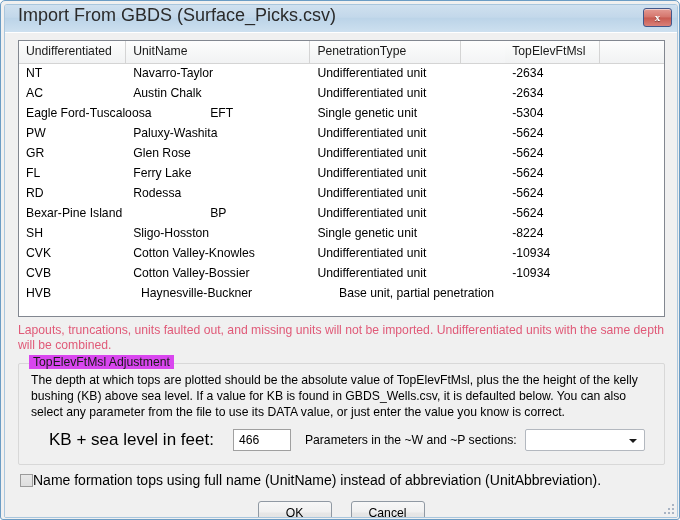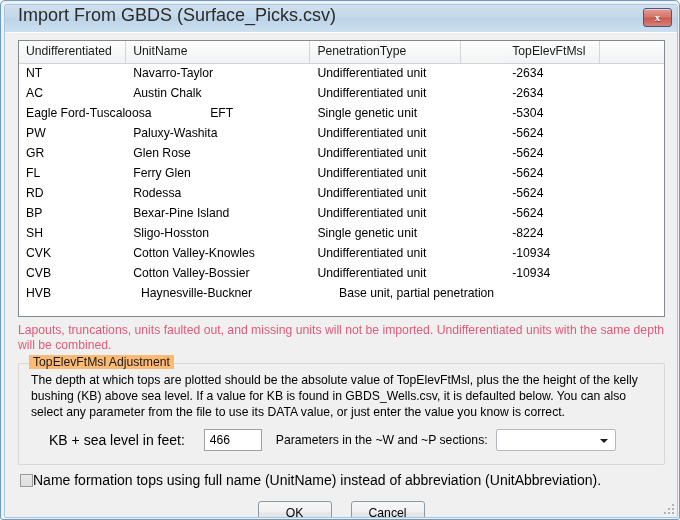--- a/index.html
+++ b/index.html
@@ -162,21 +162,21 @@
     box-sizing: border-box;
     border: 1px solid #d8d8d8;
     border-radius: 2px;
     background: transparent;
   }
   #adjustment-group-label {
     position: absolute;
     left: 10px;
     top: -9px;
     padding: 0 4px;
-    background: #fdba74;
+    background: #d946ef;
     font-size: 12.2px;
     color: #1a1a1a;
     white-space: nowrap;
   }
   #adjustment-description {
     position: absolute;
     left: 12px;
     top: 8px;
     width: 622px;
     font-size: 12.2px;
@@ -187,21 +187,21 @@
   
   #field-row {
     position: absolute;
     left: 12px;
     top: 64px;
     height: 24px;
     display: flex;
     align-items: center;
   }
   #kb-label {
-    font-size: 14px;
+    font-size: 17px;
     color: #000000;
     white-space: nowrap;
     margin-left: 18px;
   }
   #kb-input {
     box-sizing: border-box;
     width: 58px;
     height: 22px;
     margin-left: 19px;
     padding: 0 5px;
@@ -365,35 +365,35 @@
             </div>
             <div class="grid-row">
               <div class="grid-cell col-0">GR</div>
               <div class="grid-cell col-1">Glen Rose</div>
               <div class="grid-cell col-2">Undifferentiated unit</div>
               <div class="grid-cell col-3">-5624</div>
               <div class="grid-cell col-4"></div>
             </div>
             <div class="grid-row">
               <div class="grid-cell col-0">FL</div>
-              <div class="grid-cell col-1">Ferry Glen</div>
+              <div class="grid-cell col-1">Ferry Lake</div>
               <div class="grid-cell col-2">Undifferentiated unit</div>
               <div class="grid-cell col-3">-5624</div>
               <div class="grid-cell col-4"></div>
             </div>
             <div class="grid-row">
               <div class="grid-cell col-0">RD</div>
               <div class="grid-cell col-1">Rodessa</div>
               <div class="grid-cell col-2">Undifferentiated unit</div>
               <div class="grid-cell col-3">-5624</div>
               <div class="grid-cell col-4"></div>
             </div>
             <div class="grid-row">
+              <div class="grid-cell col-1">Bexar-Pine Island</div>
               <div class="grid-cell col-0">BP</div>
-              <div class="grid-cell col-1">Bexar-Pine Island</div>
               <div class="grid-cell col-2">Undifferentiated unit</div>
               <div class="grid-cell col-3">-5624</div>
               <div class="grid-cell col-4"></div>
             </div>
             <div class="grid-row">
               <div class="grid-cell col-0">SH</div>
               <div class="grid-cell col-1">Sligo-Hosston</div>
               <div class="grid-cell col-2">Single genetic unit</div>
               <div class="grid-cell col-3">-8224</div>
               <div class="grid-cell col-4"></div>

